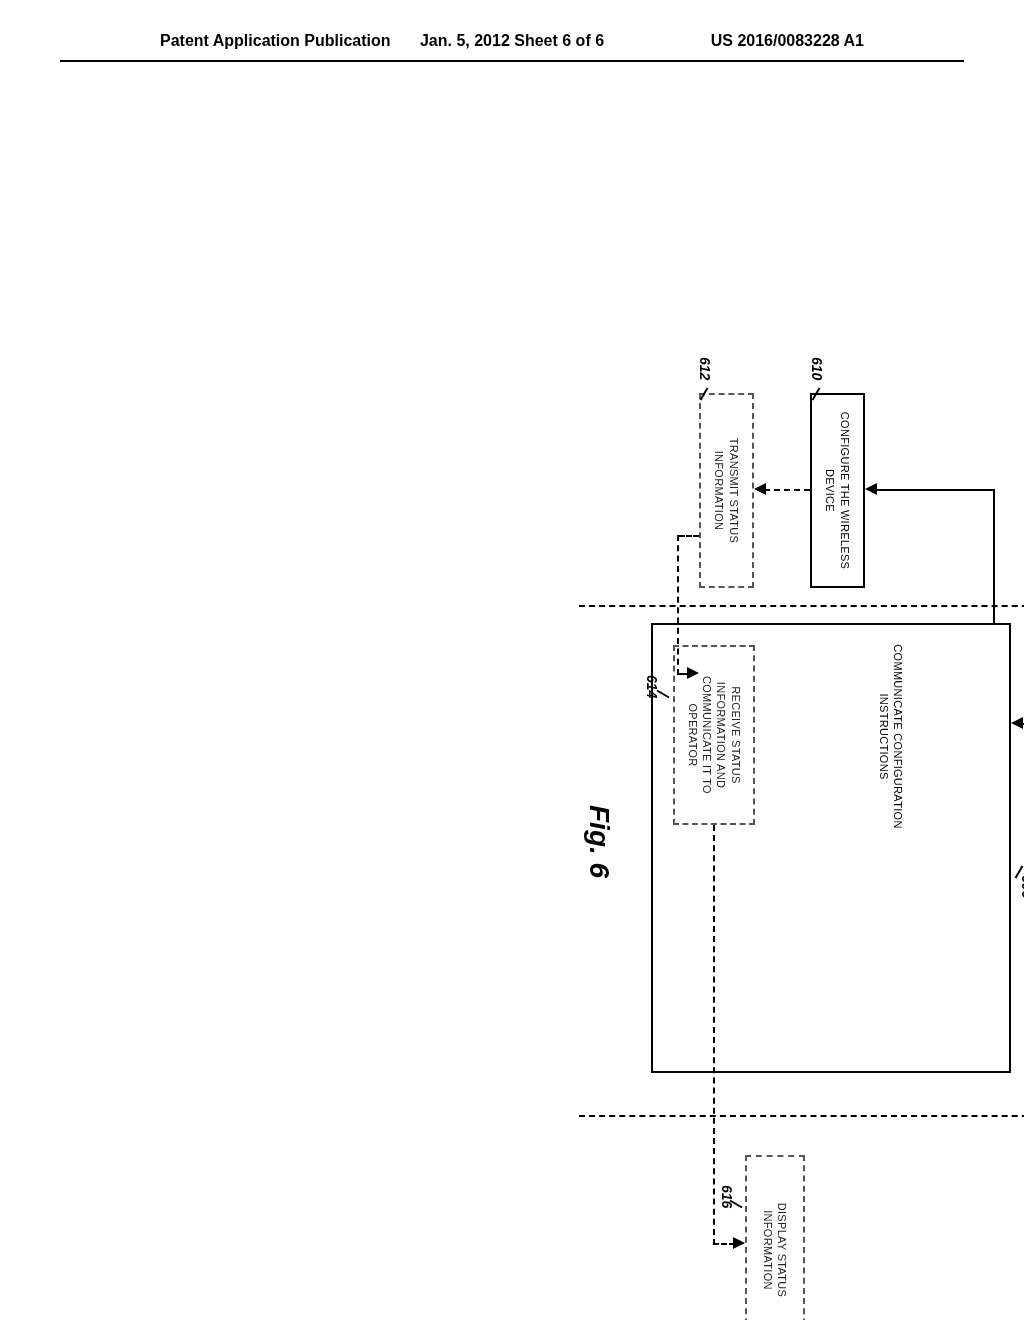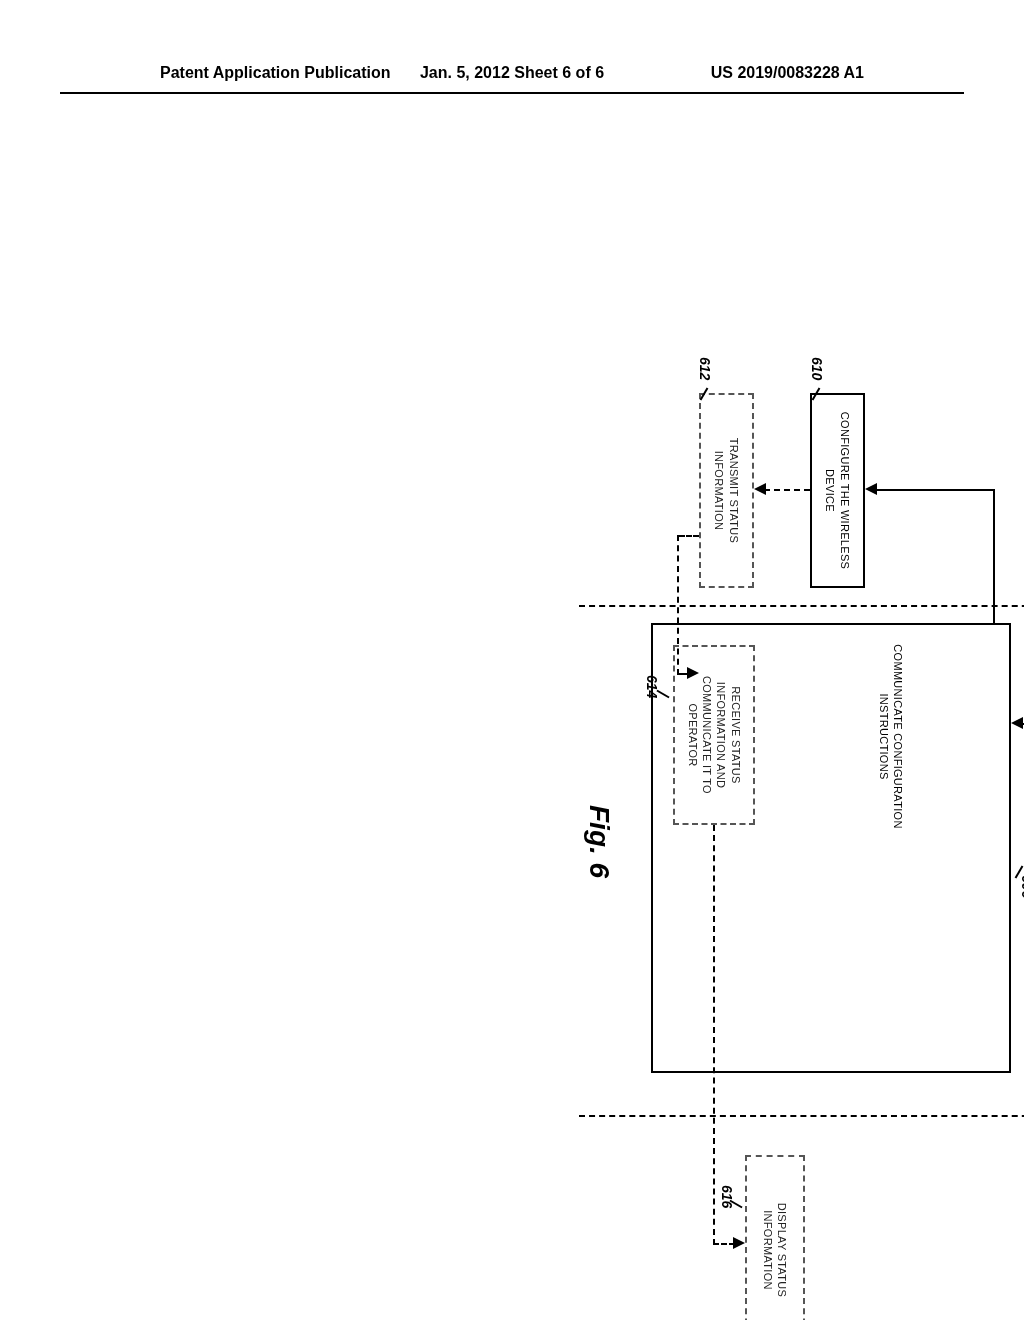--- a/index.html
+++ b/index.html
@@ -1,17 +1,17 @@
 <!DOCTYPE html>
 <html><head>
 <meta charset="utf-8">
 <style>
 * { margin: 0; padding: 0; box-sizing: border-box; }
 body { width: 1024px; height: 1320px; background: #fff; font-family: Arial, sans-serif; position: relative; }
-.page-header { display: flex; justify-content: space-between; align-items: center; padding: 64px 100px 10px 100px; font-size: 16px; font-weight: bold; border-bottom: 2px solid #000; margin: 0 60px; }
+.page-header { display: flex; justify-content: space-between; align-items: center; padding: 32px 100px 10px 100px; font-size: 16px; font-weight: bold; border-bottom: 2px solid #000; margin: 0 60px; }
 .page-header div { flex: 1; }
 .page-header div:nth-child(2) { text-align: center; }
 .page-header div:nth-child(3) { text-align: right; }
 
 .figure-area { position: absolute; left: 140px; top: 130px; width: 740px; height: 1090px; transform: rotate(90deg) translate(180px, -180px); transform-origin: center center; }
 
 .diagram { position: relative; width: 1080px; height: 830px; margin-left: -170px; margin-top: -60px; font-family: Arial, sans-serif; }
 
 .box { position: absolute; border: 2px solid #000; font-size: 11px; text-align: center; display: flex; align-items: center; justify-content: center; padding: 6px; line-height: 1.3; letter-spacing: 0.3px; }
 .box.dashed { border-style: dashed; border-width: 2px; }
@@ -28,21 +28,21 @@
 .arrowhead.up { border-left: 6px solid transparent; border-right: 6px solid transparent; border-bottom: 12px solid #000; }
 
 .fig-label { position: absolute; font-size: 28px; font-weight: bold; font-style: italic; }
 </style>
 </head>
 <body>
 
 <div class="page-header">
   <div>Patent Application Publication</div>
   <div>Jan. 5, 2012  Sheet 6 of 6</div>
-  <div>US 2019/0083228 A1</div>
+  <div>US 2016/0083228 A1</div>
 </div>
 
 <div class="figure-area">
 <div class="diagram">
 
   <div class="conn dashed-v" style="left:290px; top:76px; height:640px;"></div>
   <div class="conn dashed-v" style="left:800px; top:76px; height:640px;"></div>
 
   <div class="conn" style="left:408px; top:228px; width:2px; height:46px;"></div>
   <div class="arrowhead down" style="left:402px; top:272px;"></div>

